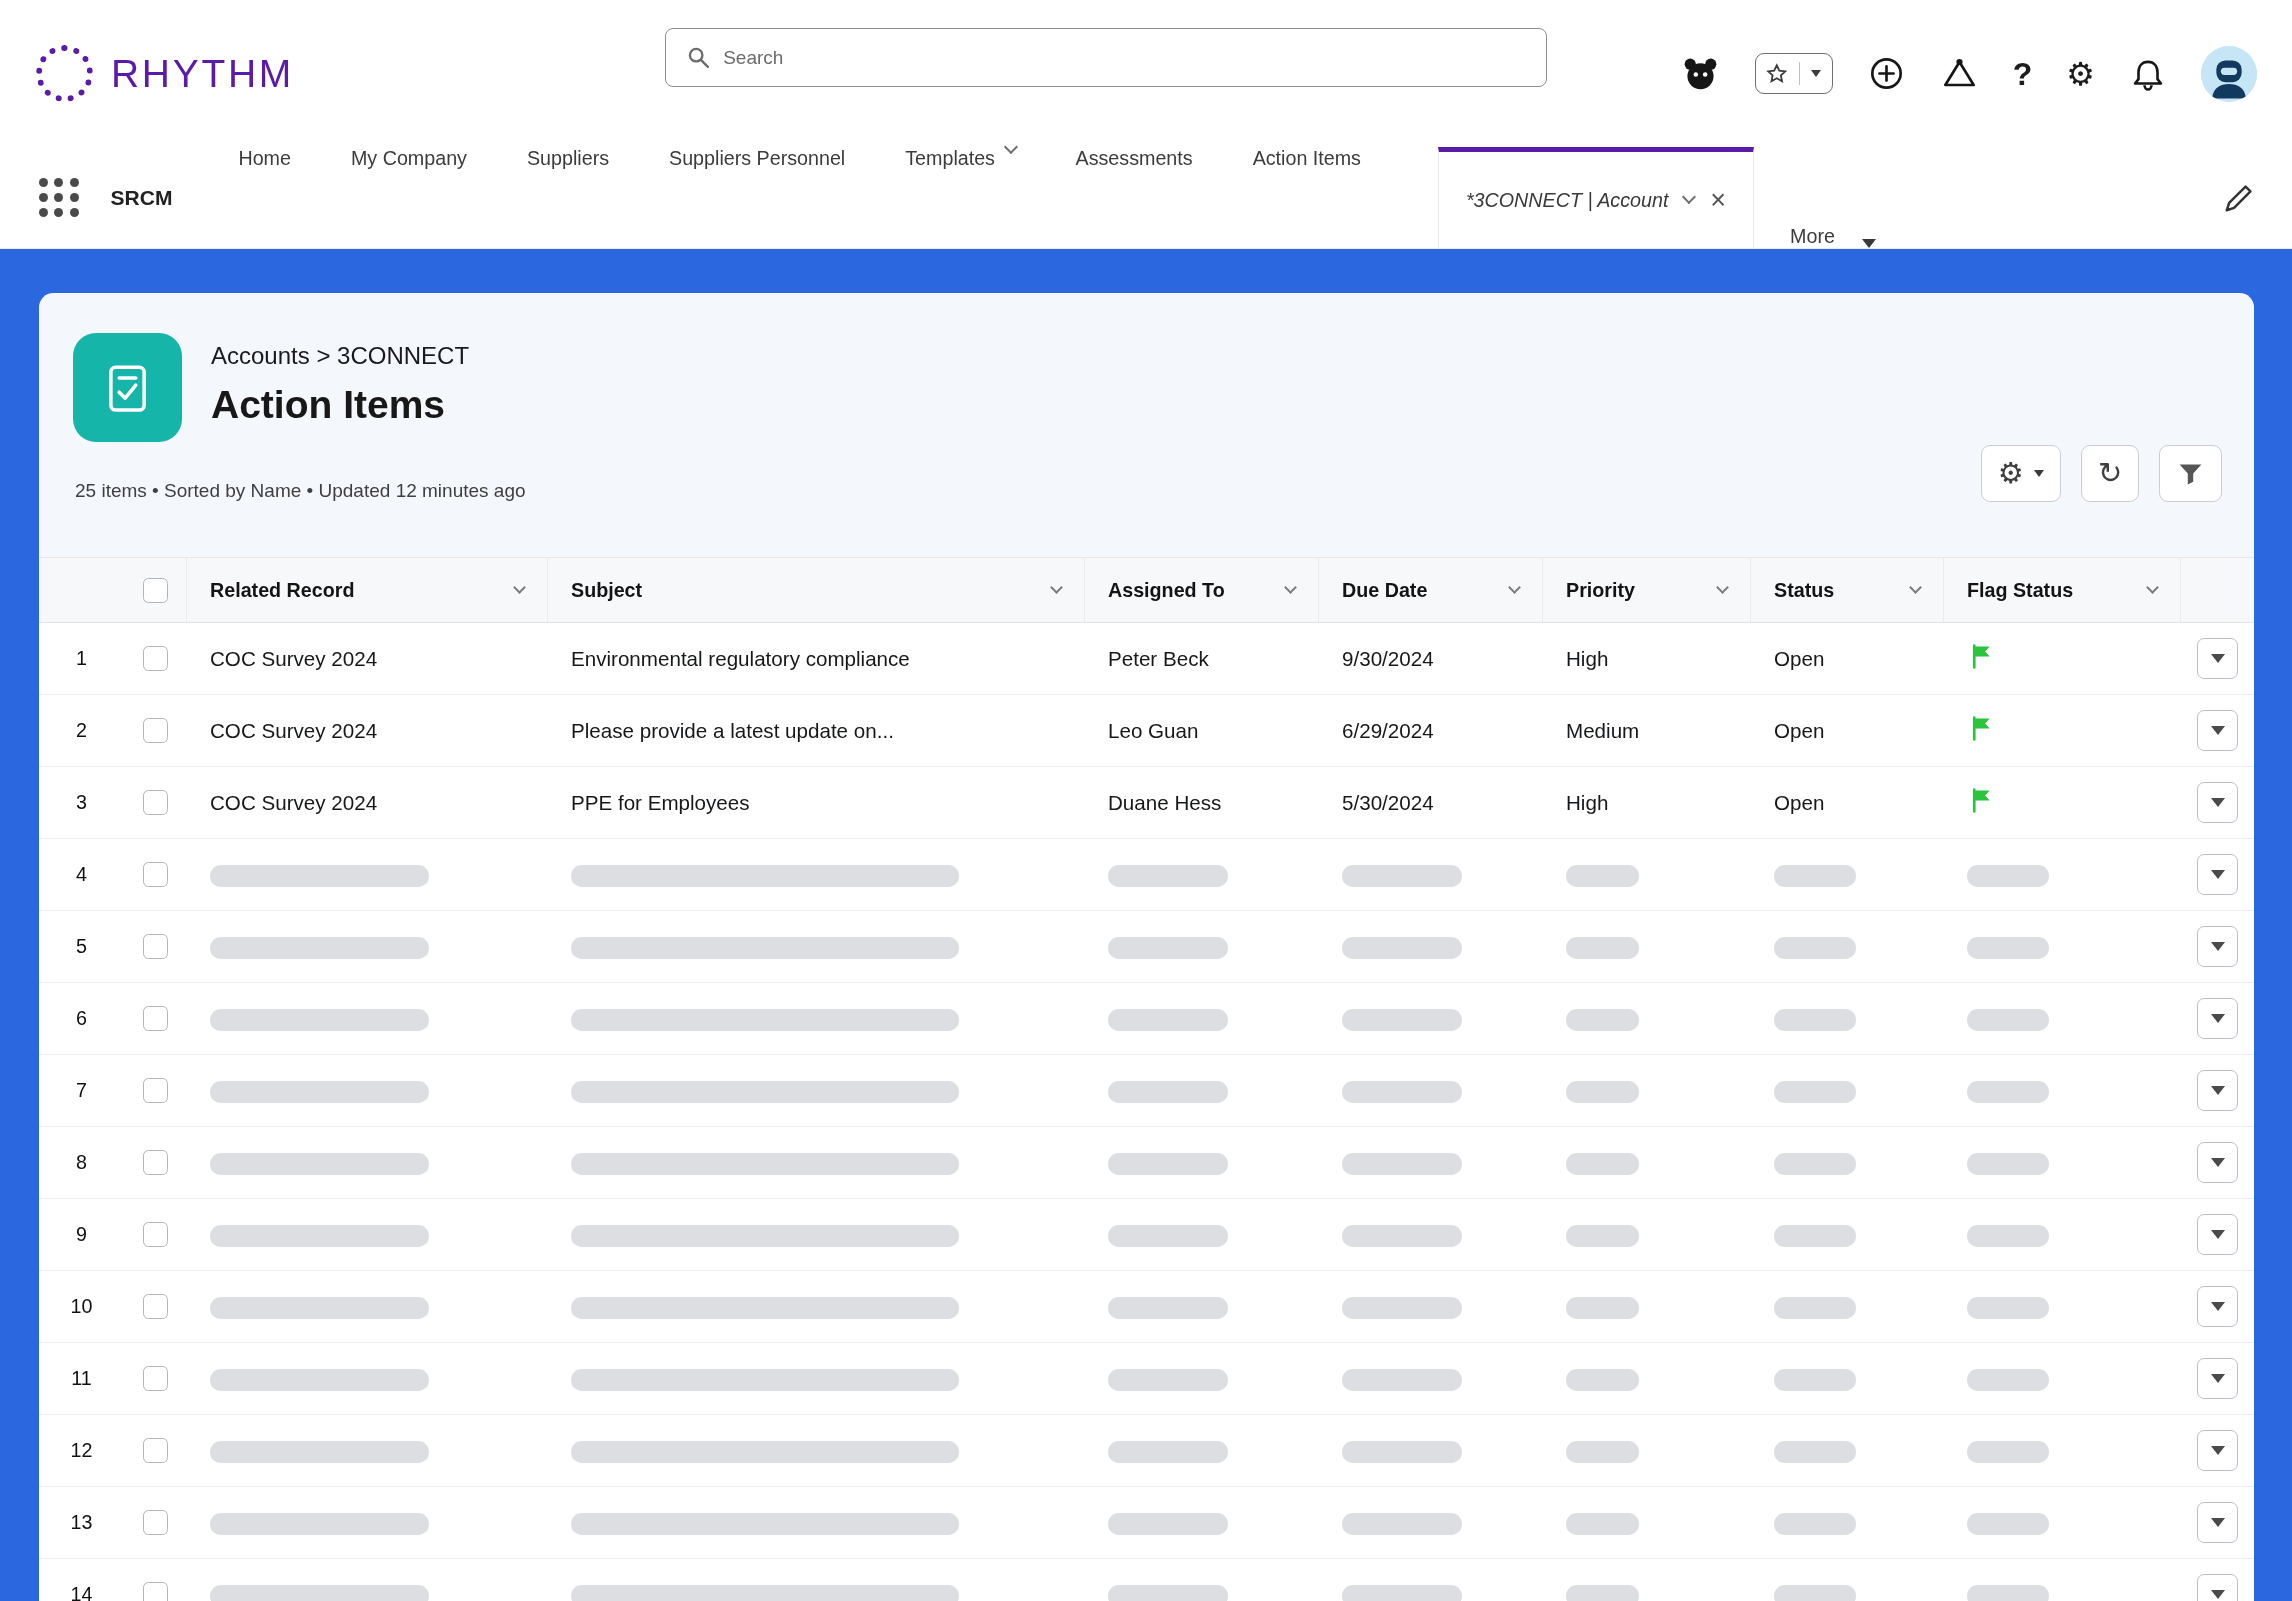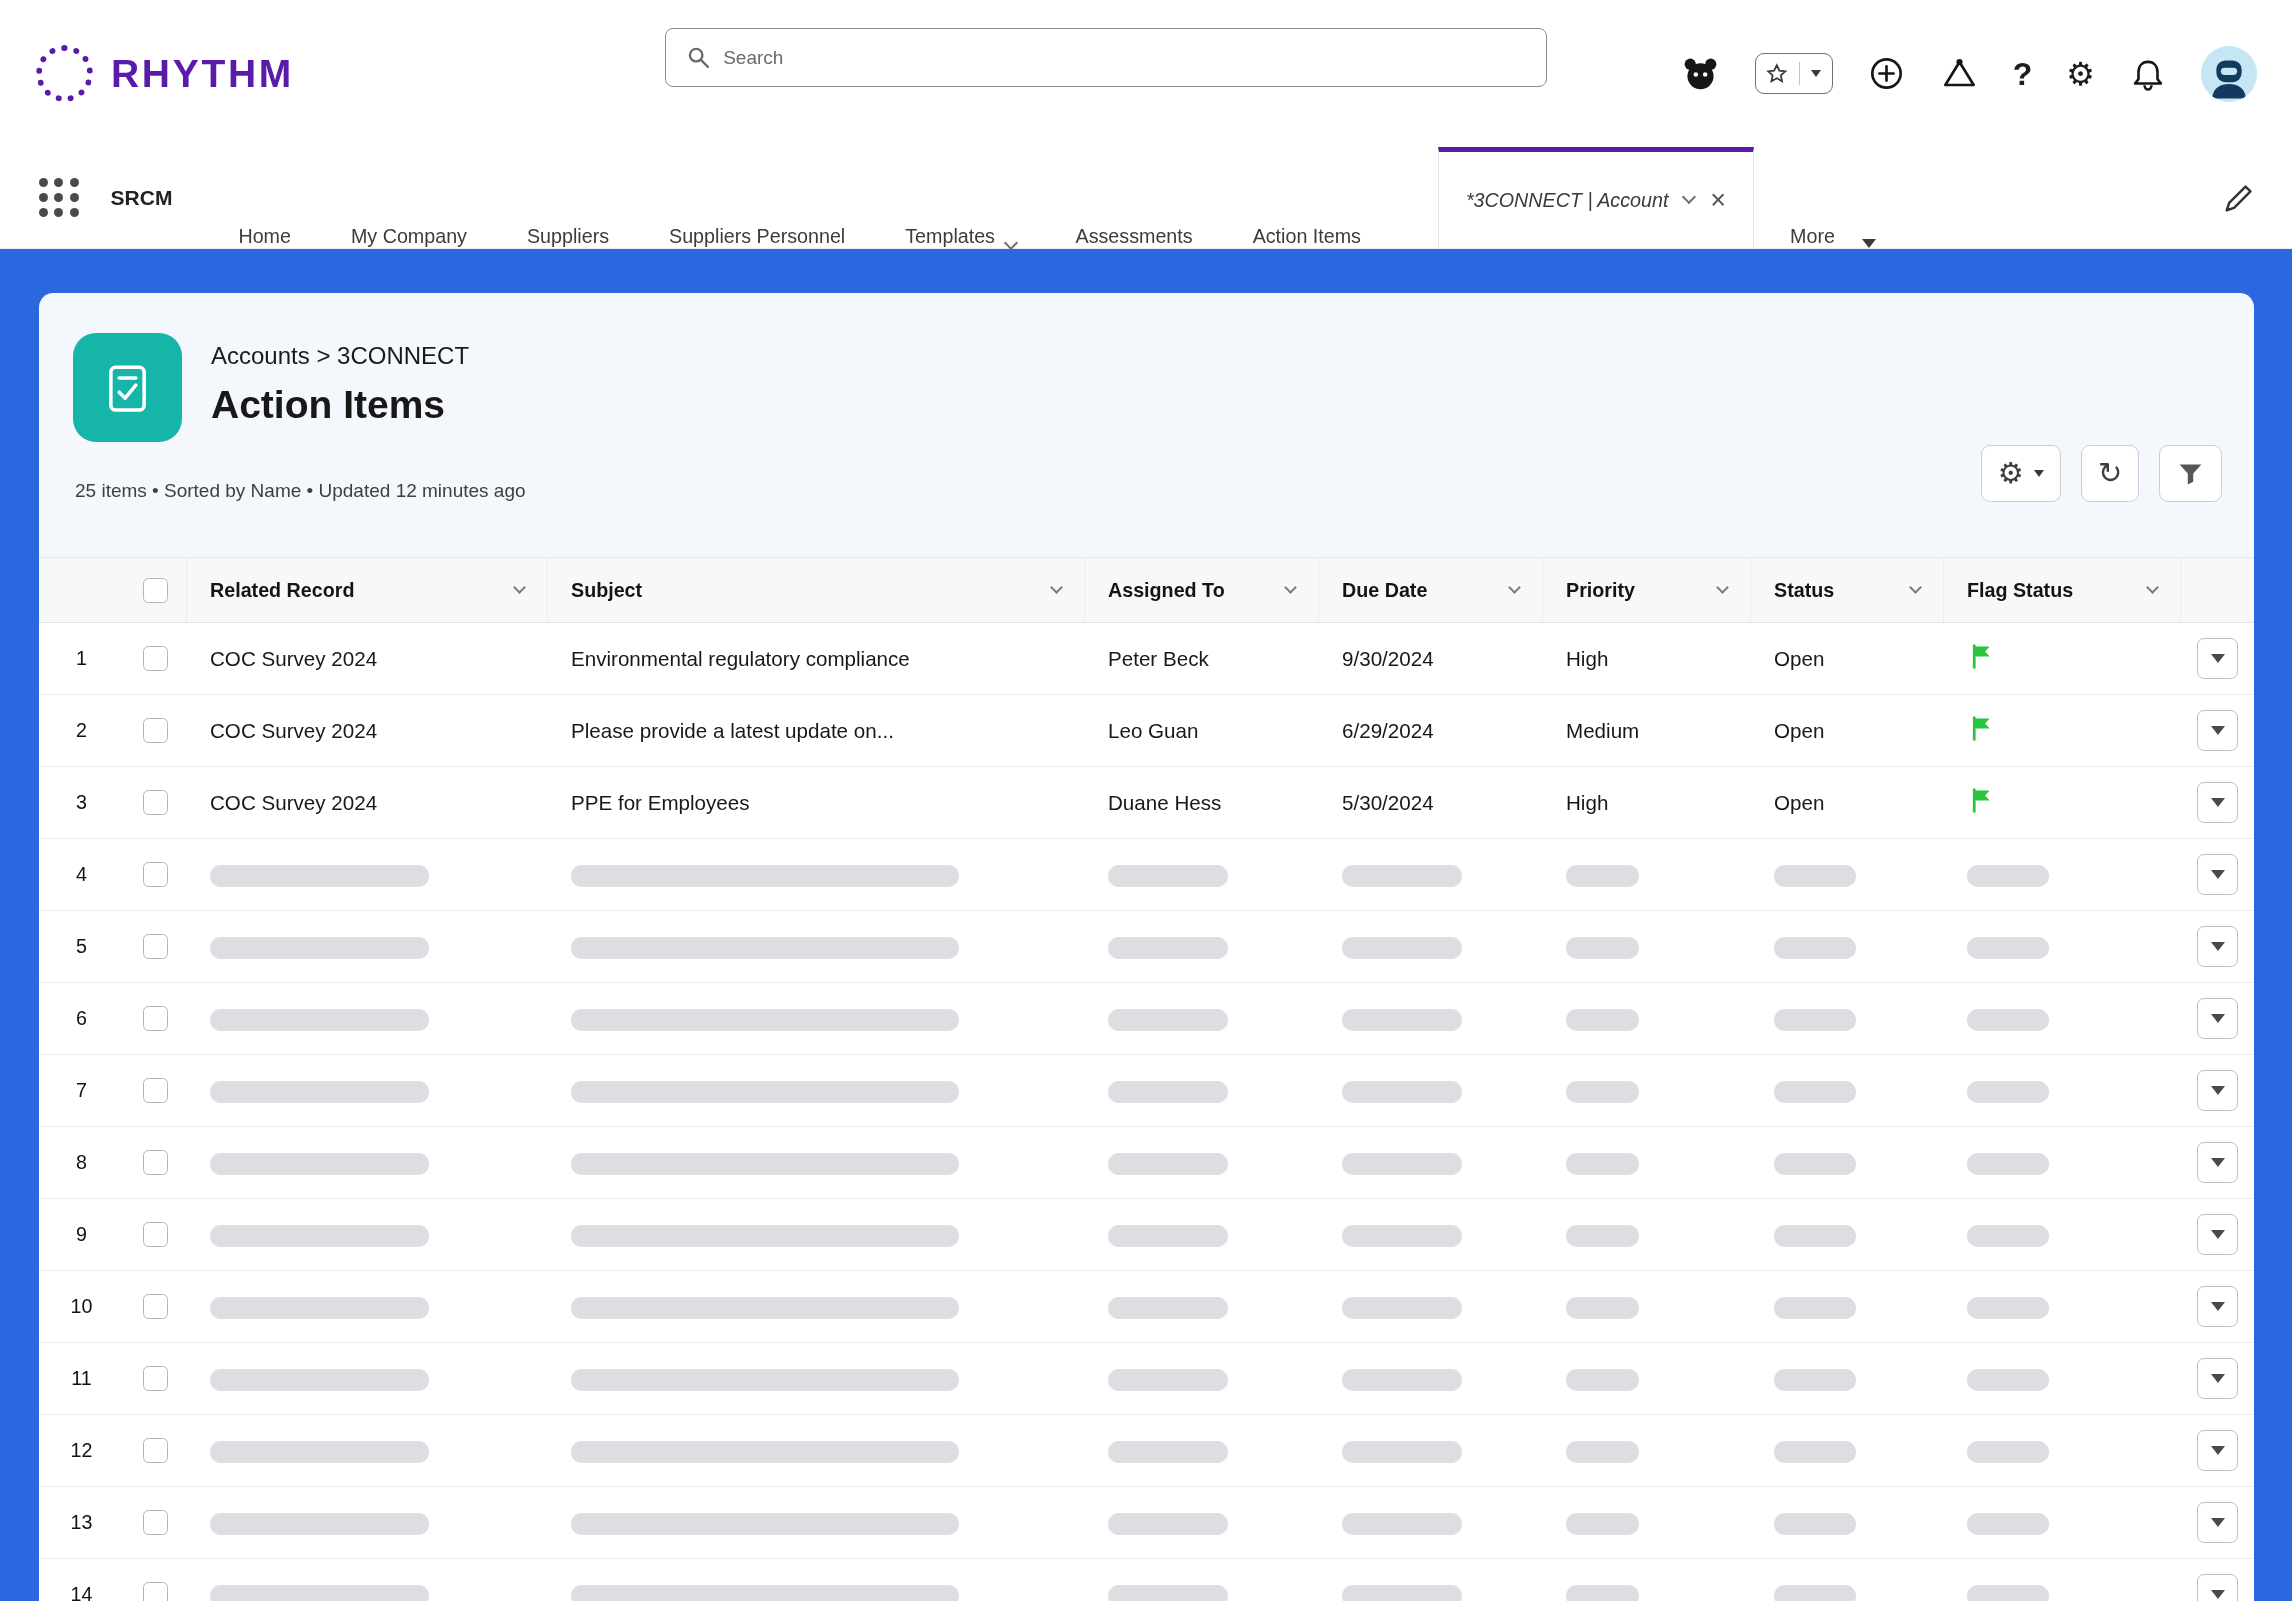--- a/index.html
+++ b/index.html
@@ -3,21 +3,21 @@
 <meta charset="utf-8">
 <style>
   * { margin:0; padding:0; box-sizing:border-box; }
   html,body { width:2293px; height:1601px; overflow:hidden; background:#fff;
     font-family:"Liberation Sans","DejaVu Sans",sans-serif; }
 
   
   .topbar { height:147px; background:#fff; display:flex; align-items:center; padding:0 36px; position:relative; }
   .logo { display:flex; align-items:center; gap:18px; }
   .logo-mark { width:57px; height:57px; border:6.3px dotted #5A1BA9; border-radius:50%; }
-  .logo-text { font-size:39px; font-weight:700; letter-spacing:2.7px; color:#5A1BA9; }
+  .logo-text { font-size:39px; font-weight:400; letter-spacing:2.7px; color:#5A1BA9; }
 
   .search-wrap { position:absolute; left:665px; top:28px; width:882px; height:59px;
     border:1.8px solid #8a8f94; border-radius:8px; display:flex; align-items:center; padding:0 19.7px; gap:12.5px; background:#fff; }
   .search-wrap input { border:none; outline:none; flex:1; font-size:19px; color:#333; font-family:inherit; }
   .search-wrap input::placeholder { color:#6b6b6b; }
 
   .topbar-right { margin-left:auto; display:flex; align-items:center; gap:34px; }
   .tb-icon { display:flex; align-items:center; justify-content:center; cursor:pointer; }
   .fav-pill { display:flex; align-items:center; gap:10.7px; border:1.8px solid #6f6f6f; border-radius:9px; height:41px; padding:0 10.7px; }
   .fav-div { width:1.8px; height:23px; background:#c2c2c2; }
@@ -26,21 +26,21 @@
   .caret-down.sm { border-left-width:5.4px; border-right-width:5.4px; border-top-width:7.2px; }
   .avatar { width:56px; height:56px; border-radius:50%; background:#c7e6f5; overflow:hidden; display:flex; align-items:center; justify-content:center; }
 
   
   .navbar { height:102px; display:flex; align-items:stretch; border-bottom:1.8px solid #ececec; background:#fff; padding:0 36px 0 39px; }
   .nav-left { display:flex; align-items:center; }
   .waffle { display:grid; grid-template-columns:repeat(3,9px); grid-gap:6.3px; cursor:pointer; }
   .waffle span { width:9px; height:9px; border-radius:50%; background:#4a4a4a; }
   .app-name { font-size:21px; font-weight:700; color:#222; margin:0 36px 0 32px; }
   .tabs { display:flex; align-items:stretch; }
-  .tab { display:flex; align-items:flex-end; gap:10.7px; padding:0 30px; font-size:19.7px; color:#3c3c3c; cursor:pointer; }
+  .tab { display:flex; align-items:flex-start; gap:10.7px; padding:0 30px; font-size:19.7px; color:#3c3c3c; cursor:pointer; }
   .chev { display:inline-block; width:9.9px; height:9.9px; border-right:2.7px solid #6e6e6e; border-bottom:2.7px solid #6e6e6e; transform:rotate(45deg); margin-top:-5.4px; }
   .tab-active { display:flex; align-items:center; gap:16px; padding:0 27px; margin-left:47px;
     border-top:5.4px solid #5A1BA9; border-left:1.8px solid #e6e6e6; border-right:1.8px solid #e6e6e6; background:#fff; }
   .tab-active .tab-label { font-size:19.7px; font-style:italic; color:#3a3a3a; }
   .tab-close { font-size:27px; color:#555; cursor:pointer; line-height:1; }
   .tab-more { display:flex; align-items:flex-end; gap:27px; padding:0 36px; font-size:19.7px; color:#3c3c3c; cursor:pointer; }
   .nav-pencil { margin-left:auto; display:flex; align-items:center; cursor:pointer; }
 
   
   .main { height:1352px; background:#2B67DF; padding:44px 39px 0; }

